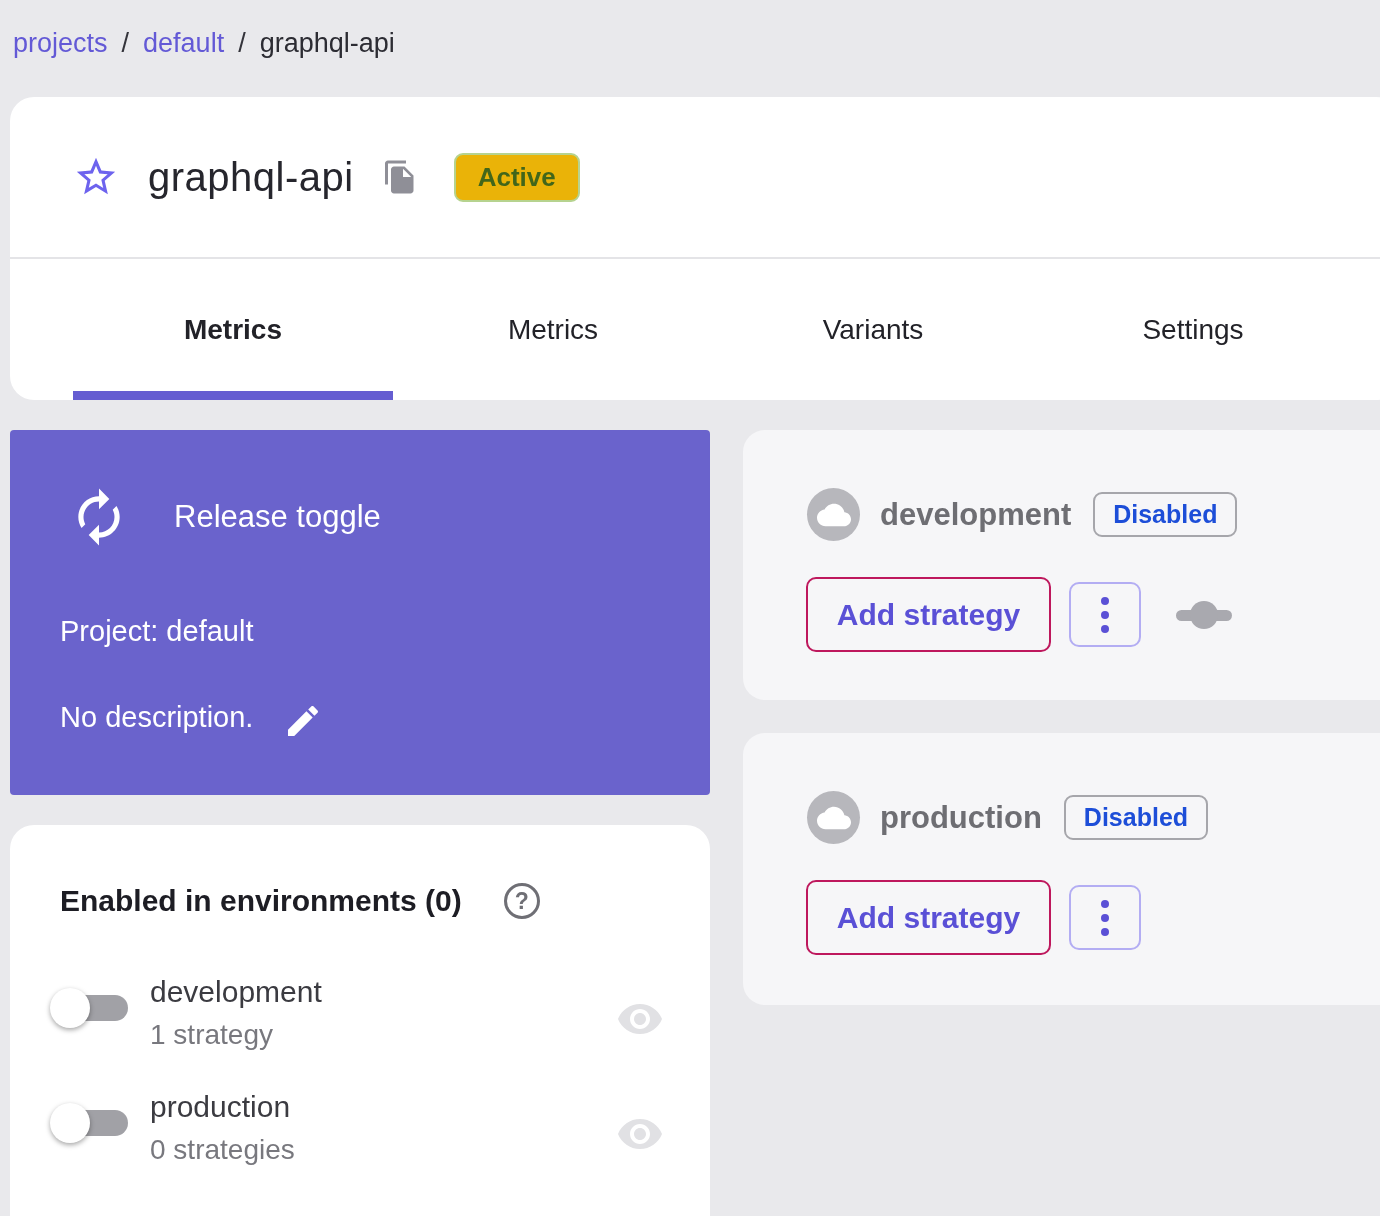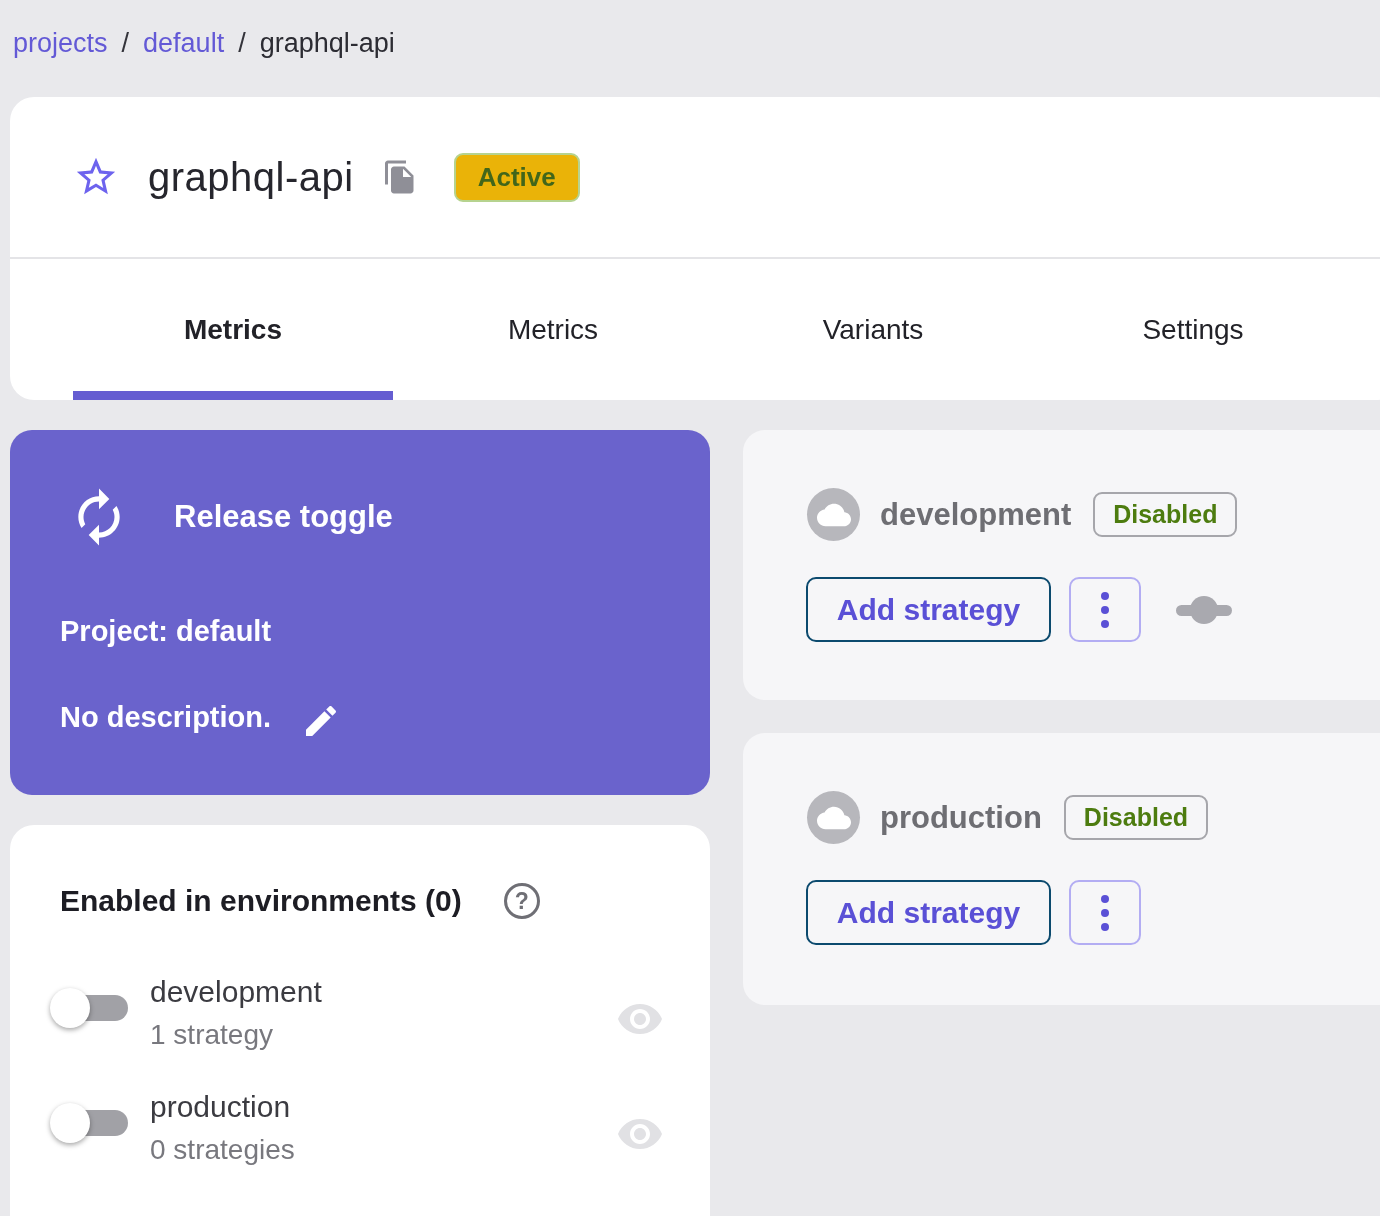--- a/index.html
+++ b/index.html
@@ -49,21 +49,21 @@
     font-size:28px; color:#222228; cursor:pointer;
   }
   .tab.active { font-weight:bold; }
   .tab-indicator {
     position:absolute; left:63px; bottom:0; width:320px; height:9px; background:#655dd1;
   }
 
   
   .summary-card {
     position:absolute; left:10px; top:430px; width:700px; height:365px;
-    background:#6a63cc; border-radius:22px; color:#ffffff;font-weight:bold;
+    background:#6a63cc; border-radius:4px; color:#ffffff;
   }
   .summary-head {
     position:absolute; left:58px; top:56px; display:flex; align-items:center; gap:44px;
   }
   .summary-type { font-size:31px; }
   .summary-project { position:absolute; left:50px; top:185px; font-size:29px;text-align:center; }
   .summary-desc { position:absolute; left:50px; top:271px; font-size:29px; display:flex; gap:30px; }
   .edit-btn { background:none; border:none; cursor:pointer; display:flex; align-items:center; }
 
   
@@ -102,30 +102,30 @@
   .env-card.prod { top:733px; height:272px; }
   .env-card-head {
     position:absolute; left:64px; top:58px; display:flex; align-items:center; gap:20px;
   }
   .avatar {
     width:53px; height:53px; border-radius:50%; background:#b7b7bc;
     display:flex; align-items:center; justify-content:center;
   }
   .env-name { font-size:31px; font-weight:bold; color:#6e6e73; }
   .badge-disabled {
-    font-size:25px; font-weight:bold; color:#4d7c0f;
+    font-size:25px; font-weight:bold; color:#1d4ed8;
     border:2px solid #a6a6ab; border-radius:9px; background:transparent;
     padding:6px 18px; margin-left:2px;
   }
   .env-actions {
     position:absolute; left:63px; top:147px; display:flex; align-items:center; gap:18px;
   }
   .add-strategy-btn {
-    width:245px; height:65px; background:transparent;
-    border:2px solid #0c4a6e; border-radius:10px;
+    width:245px; height:75px; background:transparent;
+    border:2px solid #be185d; border-radius:10px;
     font-family:"Liberation Sans", sans-serif;
     font-size:30px; font-weight:bold; color:#5a50d6; cursor:pointer;
   }
   .kebab-btn {
     width:72px; height:65px; background:transparent;
     border:2px solid #b3adf3; border-radius:10px; cursor:pointer;
     display:flex; flex-direction:column; align-items:center; justify-content:center; gap:6px;
   }
   .kebab-btn .dot { width:8px; height:8px; border-radius:50%; background:#5a50d6; }
   .slider-glyph { margin-left:17px; display:flex; }

